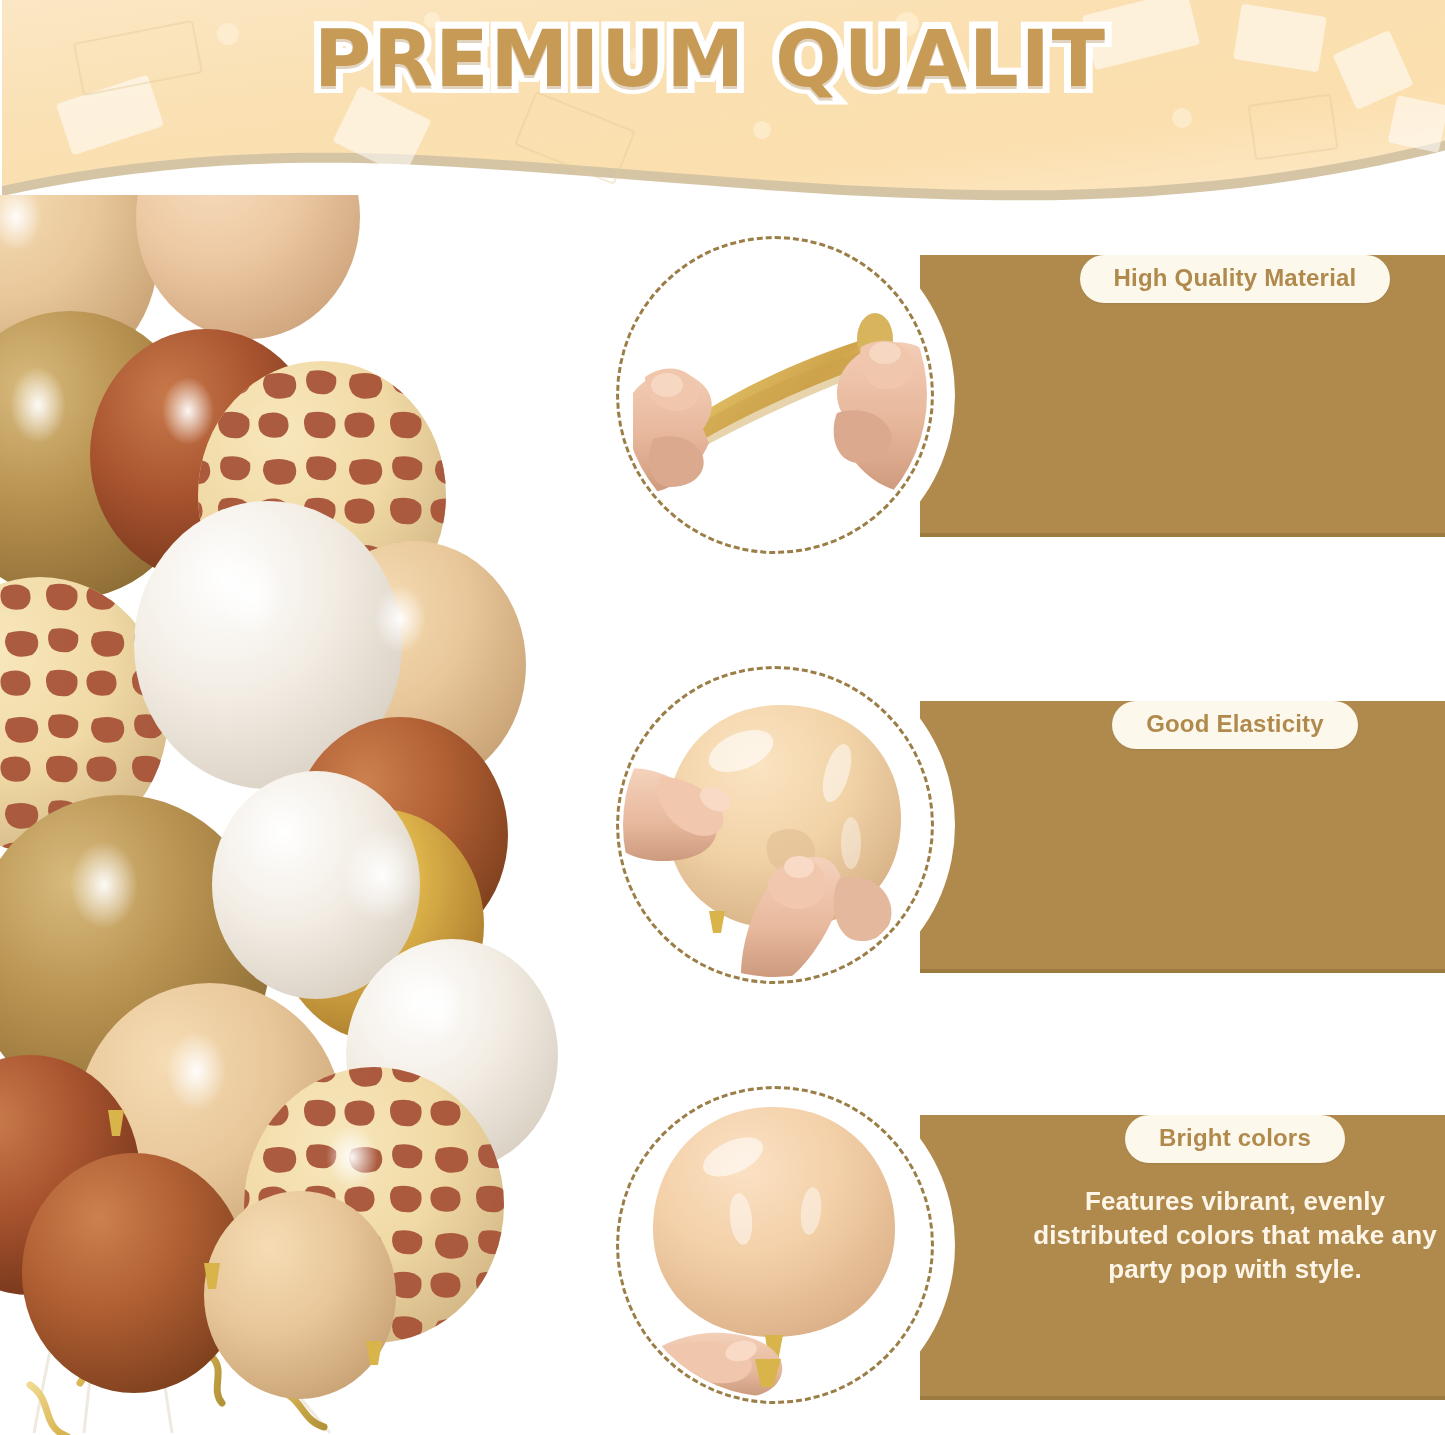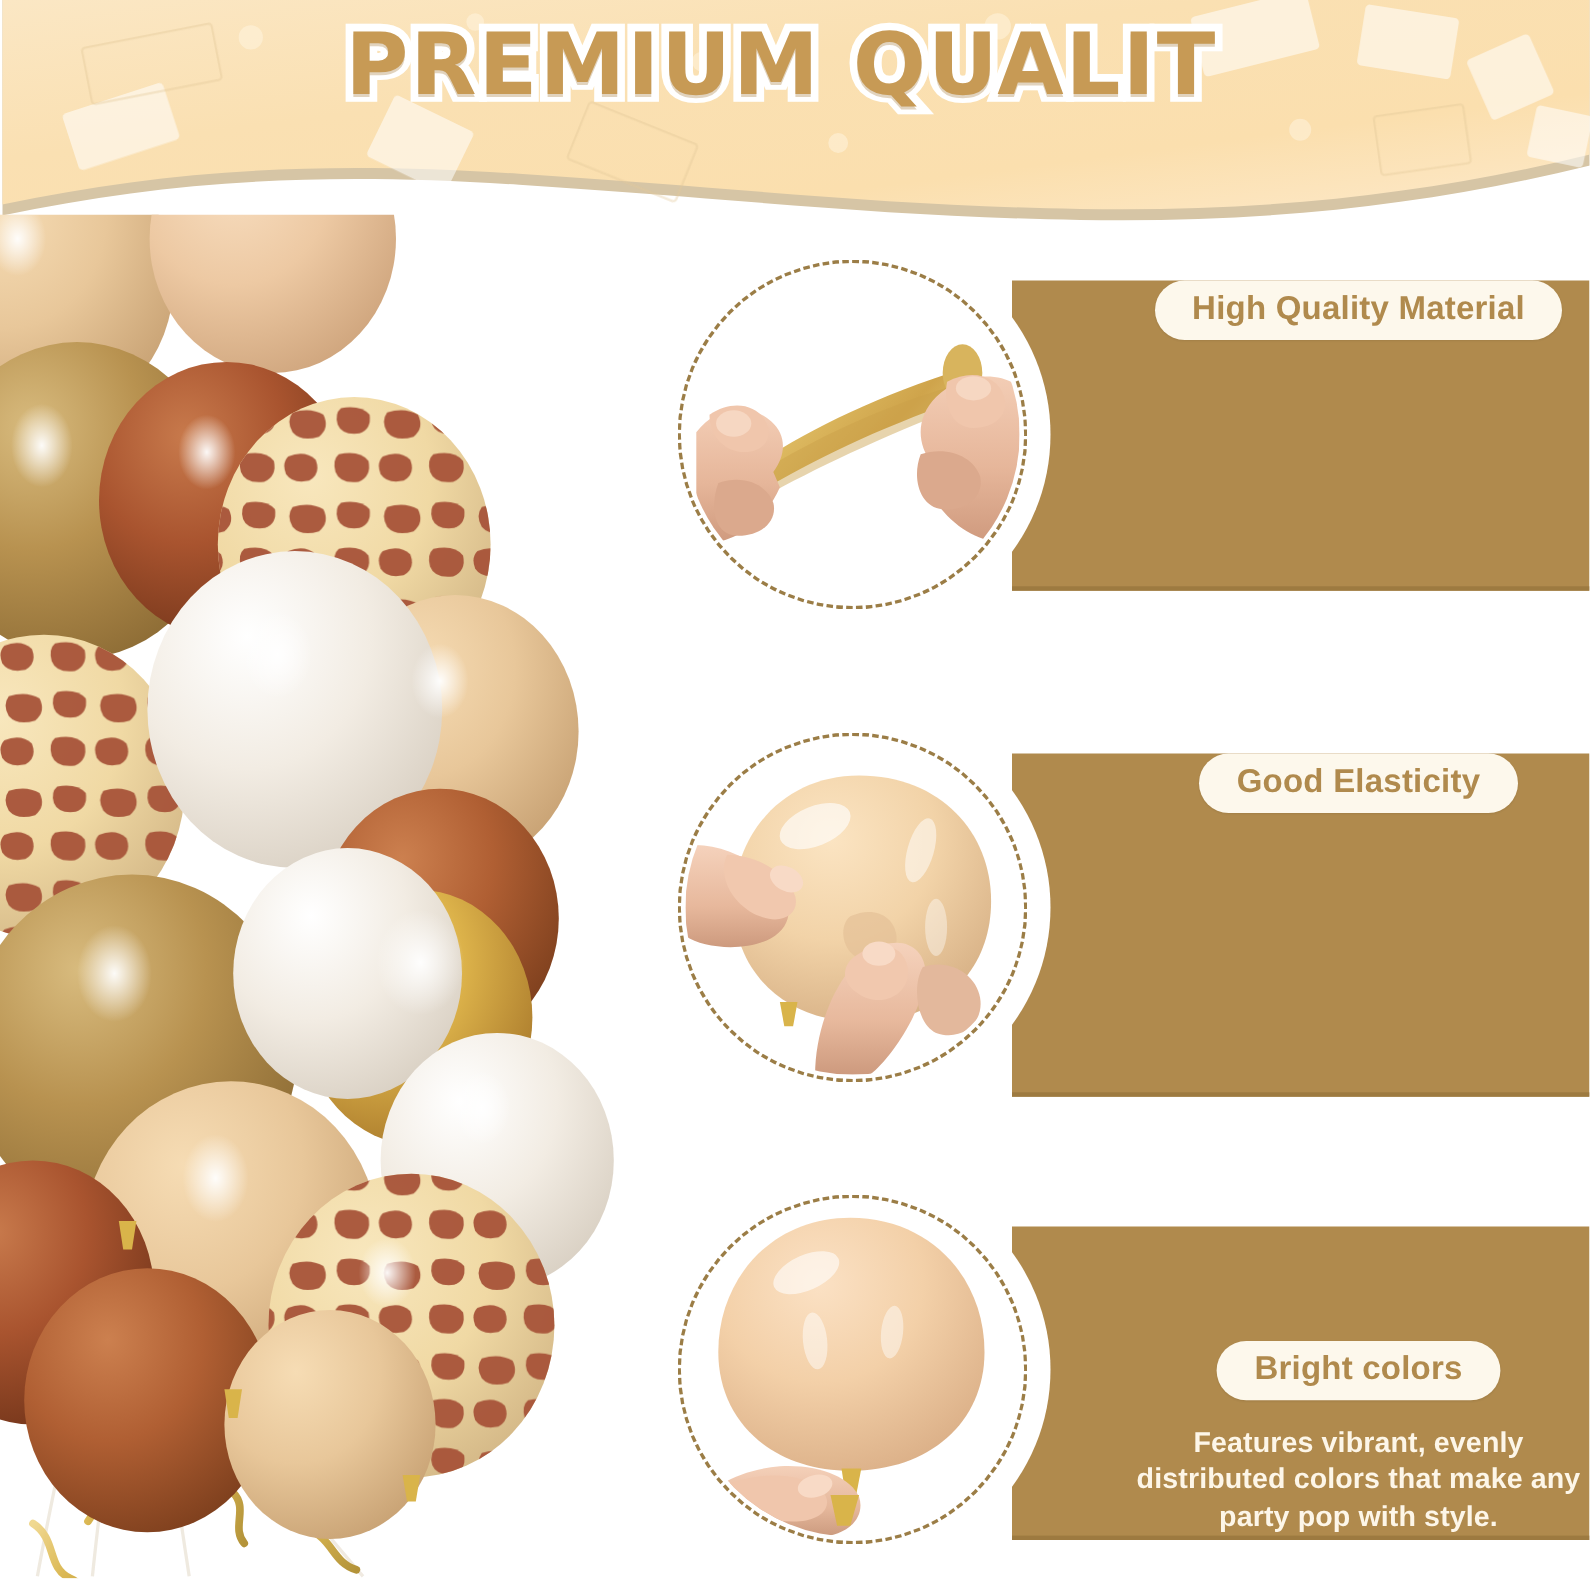--- a/index.html
+++ b/index.html
@@ -39,21 +39,21 @@
     background:#b08a4d;
     border-bottom:4px solid #9d7a40;
     display:flex; flex-direction:column; align-items:center;
     padding-left:105px;
   }
   .panel-inner { width:100%; display:flex; flex-direction:column; align-items:center; }
   .pill {
     background:#fdf8ec;
     color:#b08a4d;
     border-radius:40px;
-    font-size:30px;
+    font-size:24px;
     font-weight:bold;
     padding:9px 34px 11px 34px;
     white-space:nowrap;
     letter-spacing:.2px;
     box-shadow:0 1px 2px rgba(0,0,0,.08);
   }
   .desc {
     margin-top:22px;
     color:#fdf6e8;
     font-size:26px;
@@ -287,21 +287,21 @@
           <path d="M300 106 C280 94 248 98 228 118 C210 136 210 160 224 178 L218 196 C238 240 278 256 304 248 L304 110 Z" fill="url(#skin1)"></path>
           <path d="M238 104 C260 92 284 98 290 118 C294 134 282 146 262 146 C242 146 234 124 238 104Z" fill="#f0c6ac"></path>
           <path d="M214 170 C238 162 262 172 268 190 C272 208 256 222 234 220 C212 218 206 190 214 170Z" fill="#dba98d"></path>
           <ellipse cx="262" cy="110" rx="16" ry="11" fill="#f6d7c2"></ellipse>
         </g>
       </svg>
     </div>
     <div class="dash"></div>
   </div>
 
-  <div class="panel" style="top:685px; height:312px;">
+  <div class="panel" style="top:701px; height:272px;">
     <div class="panel-inner">
       <div class="pill">Good Elasticity</div>
     </div>
   </div>
 
   <div class="shot" style="left:605px; top:655px;">
     <div class="disc"></div>
     <div class="photo">
       <svg width="304" height="304" viewBox="0 0 304 304">
         <defs>
@@ -336,21 +336,21 @@
           <path d="M118 304 C118 252 146 196 180 186 C206 178 222 196 218 220 C212 252 186 290 168 304 Z" fill="url(#skin2)"></path>
           <path d="M150 200 C172 180 198 184 202 206 C206 226 186 242 164 234 C146 226 140 212 150 200Z" fill="#f1c8ae"></path>
           <ellipse cx="176" cy="194" rx="15" ry="11" fill="#f8dac6"></ellipse>
           <path d="M216 206 C240 198 264 212 268 234 C272 258 250 274 228 266 C210 258 206 222 216 206Z" fill="#e3b89c"></path>
         </g>
       </svg>
     </div>
     <div class="dash"></div>
   </div>
 
-  <div class="panel" style="top:1115px; height:285px;justify-content:flex-end;">
+  <div class="panel" style="top:1115px; height:285px;">
     <div class="panel-inner">
       <div class="pill">Bright colors</div>
       <div class="desc">Features vibrant, evenly distributed colors that make any party pop with style.</div>
     </div>
   </div>
 
   <div class="shot" style="left:605px; top:1075px;">
     <div class="disc"></div>
     <div class="photo">
       <svg width="304" height="304" viewBox="0 0 304 304">

